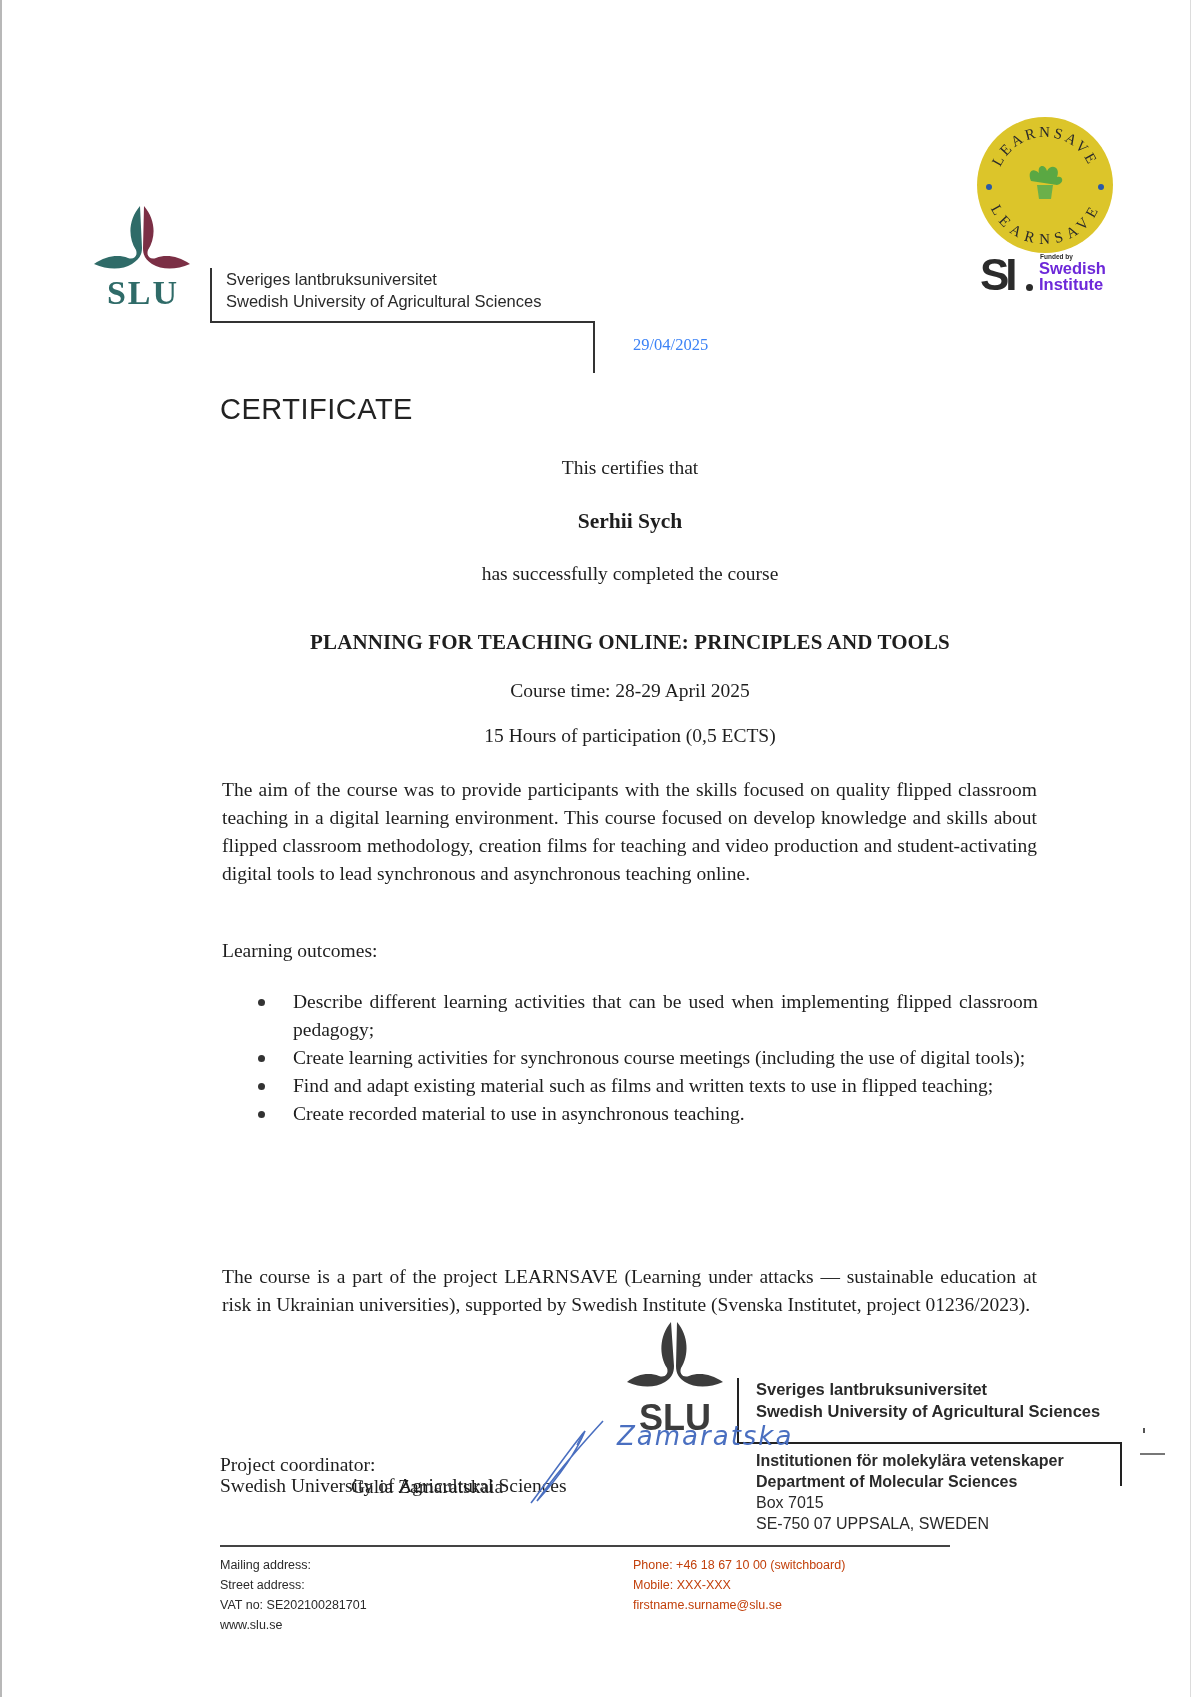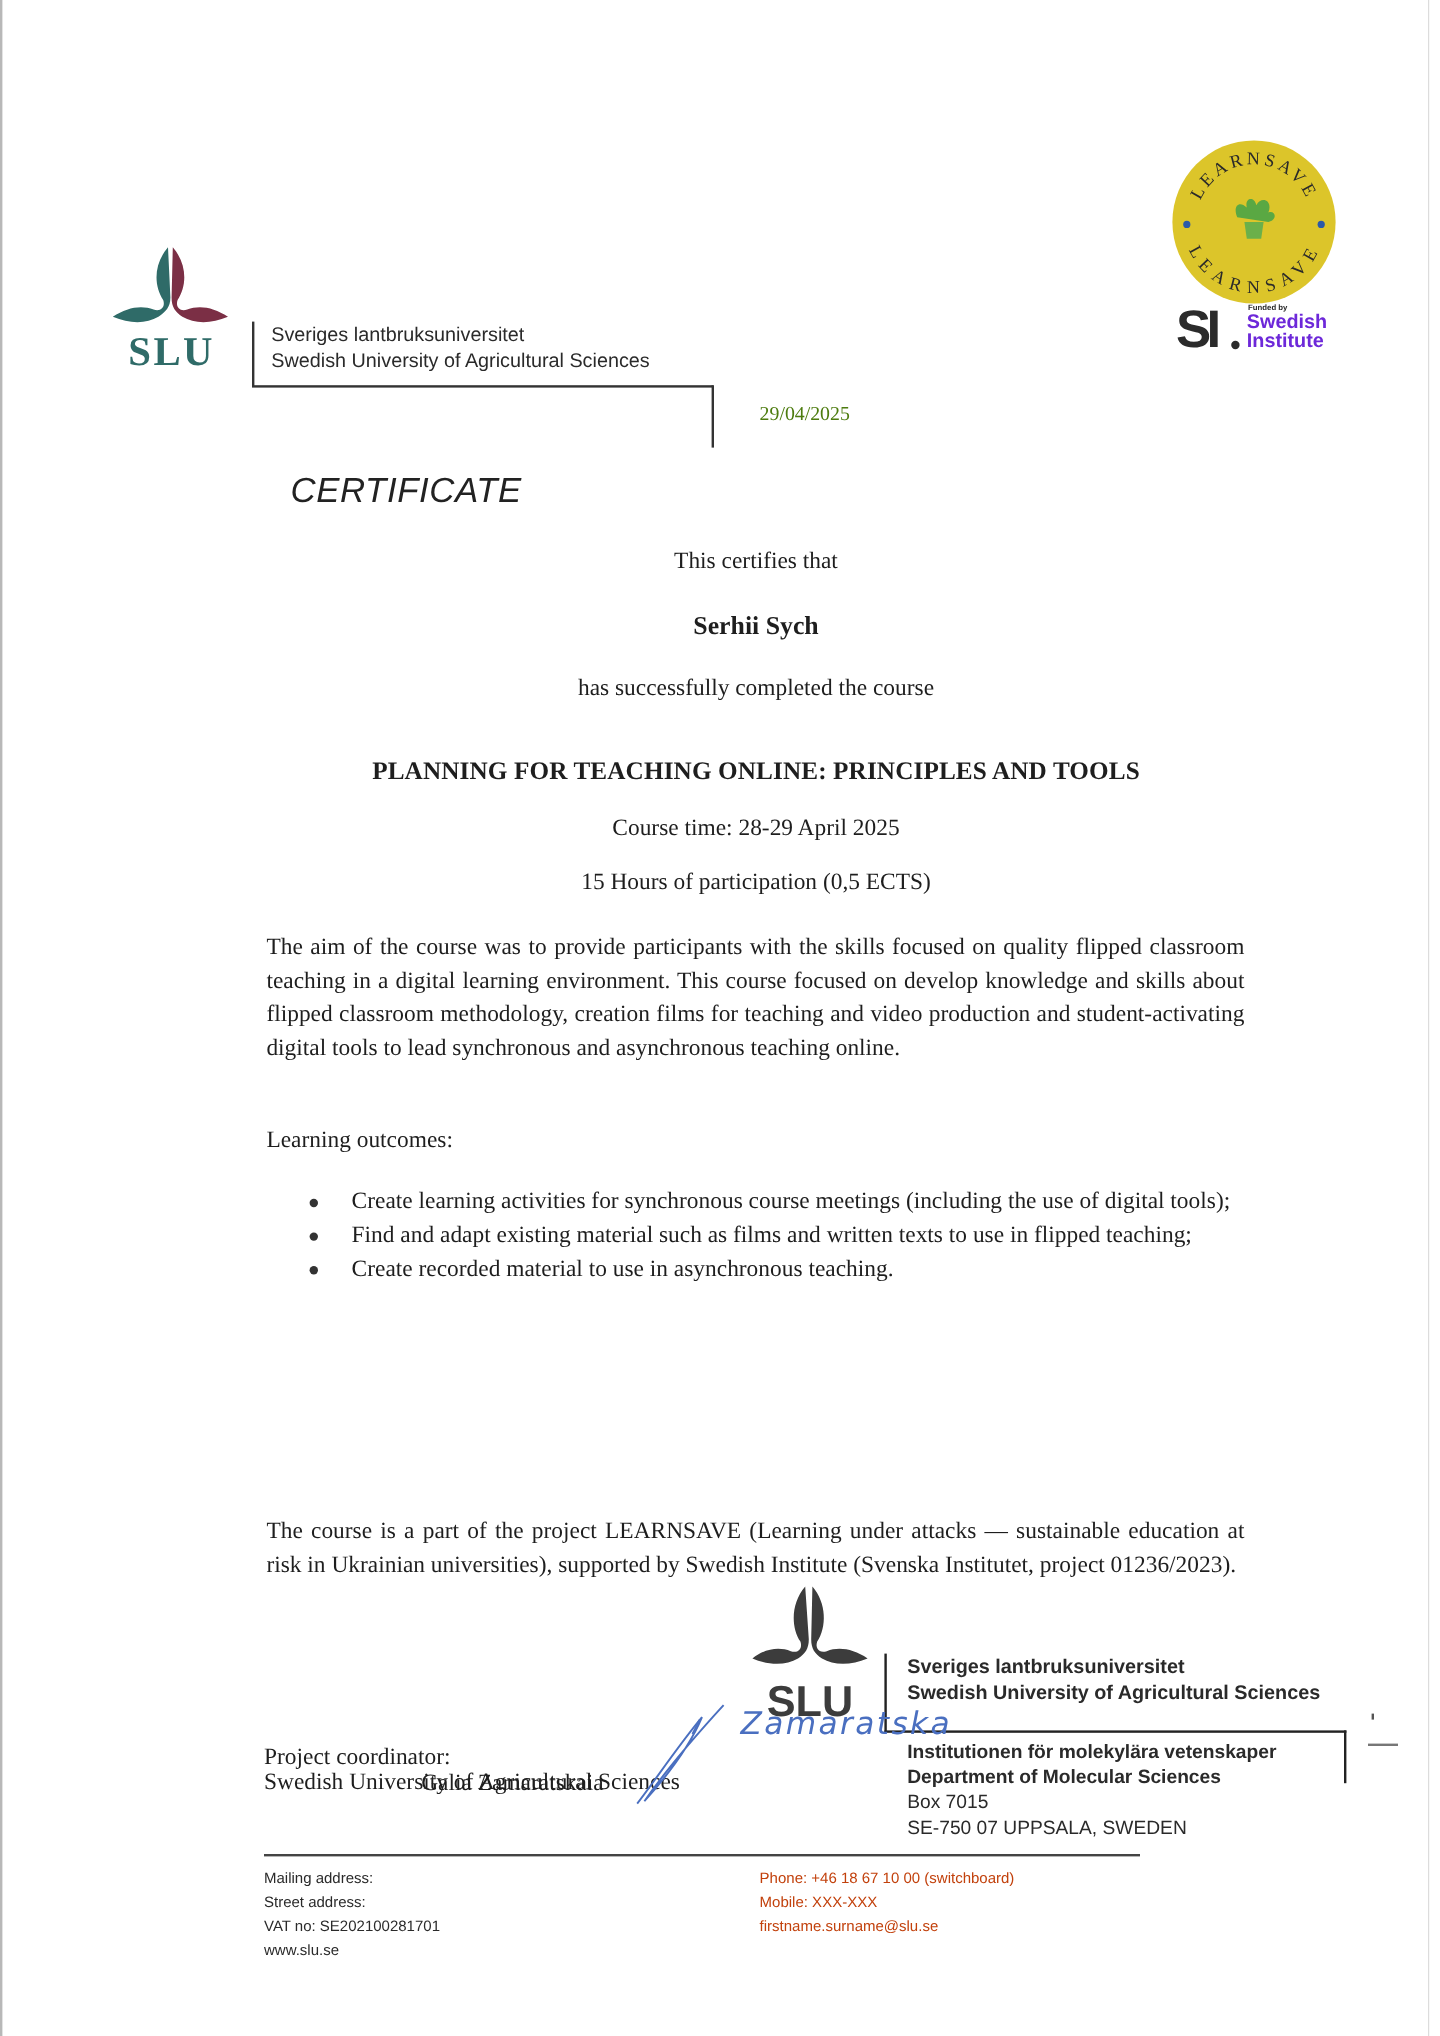--- a/index.html
+++ b/index.html
@@ -15,31 +15,31 @@
   
   .edge-left { left: 0; top: 0; width: 2px; height: 1697px; background: #b8b8b8; }
   .edge-right { left: 1190px; top: 0; width: 1px; height: 1697px; background: #dcdcdc; }
 
   
   .slu-logo { left: 88px; top: 198px; width: 110px; height: 112px; }
   .header-text { left: 226px; top: 268px; font-size: 16.5px; line-height: 22px; color: #2a2a2a; }
   .rule-v1 { left: 210px; top: 268px; width: 1.5px; height: 54px; background: #333; }
   .rule-h1 { left: 210px; top: 321px; width: 384px; height: 1.5px; background: #333; }
   .rule-v2 { left: 593px; top: 321px; width: 1.5px; height: 52px; background: #333; }
-  .date { left: 633px; top: 335px; font-size: 16.5px; color: #4d7c0f; }
+  .date { left: 633px; top: 335px; font-size: 16.5px; color: #3b82f6; }
 
   .learnsave-badge { left: 975px; top: 115px; width: 140px; height: 140px; }
   .si-logo { left: 980px; top: 253px; width: 130px; height: 45px; }
   .si-mark { left: 0; top: 0; font-family: "Liberation Sans", sans-serif; font-weight: bold; font-size: 44px; letter-spacing: -4px; color: #2b2b2b; line-height: 44px; }
   .si-dot { left: 46px; top: 31px; width: 7px; height: 7px; border-radius: 50%; background: #2b2b2b; }
   .si-funded { left: 60px; top: 0px; font-size: 6.5px; font-weight: bold; color: #2b2b2b; }
   .si-name { left: 59px; top: 7px; font-size: 16.5px; line-height: 16px; font-weight: bold; color: #6d28d9; }
 
   
-  .cert-title { left: 242px; top: 393px; font-size: 29px; letter-spacing: 0.5px; color: #222; font-style: italic; }
+  .cert-title { left: 220px; top: 393px; font-size: 29px; letter-spacing: 0.5px; color: #222; }
   .center { left: 222px; width: 816px; text-align: center; }
   .certifies { top: 457px; font-size: 19.5px; }
   .recipient { top: 509px; font-size: 21.5px; font-weight: bold; }
   .completed { top: 563px; font-size: 19.5px; }
   .course-title { top: 630px; font-size: 21px; font-weight: bold; letter-spacing: 0.1px; }
   .course-time { top: 680px; font-size: 19.5px; }
   .hours { top: 725px; font-size: 19.5px; }
 
   .para { left: 222px; width: 815px; font-size: 19.5px; line-height: 28px; text-align: justify; }
   .aim { top: 776px; }
@@ -131,20 +131,21 @@
 <div class="abs center recipient">Serhii Sych</div>
 <div class="abs center completed">has successfully completed the course</div>
 <div class="abs center course-title">PLANNING FOR TEACHING ONLINE: PRINCIPLES AND TOOLS</div>
 <div class="abs center course-time">Course time: 28-29 April 2025</div>
 <div class="abs center hours">15 Hours of participation (0,5 ECTS)</div>
 
 <div class="abs para aim">The aim of the course was to provide participants with the skills focused on quality flipped classroom teaching in a digital learning environment. This course focused on develop knowledge and skills about flipped classroom methodology, creation films for teaching and video production and student-activating digital tools to lead synchronous and asynchronous teaching online.</div>
 <div class="abs outcomes-label">Learning outcomes:</div>
 
 <ul class="abs outcomes">
+  <li><span class="bullet"></span><span>Describe different learning activities that can be used when implementing flipped classroom pedagogy;</span></li>
   <li><span class="bullet"></span><span>Create learning activities for synchronous course meetings (including the use of digital tools);</span></li>
   <li><span class="bullet"></span><span>Find and adapt existing material such as films and written texts to use in flipped teaching;</span></li>
   <li><span class="bullet"></span><span>Create recorded material to use in asynchronous teaching.</span></li>
 </ul>
 
 <div class="abs para project">The course is a part of the project LEARNSAVE (Learning under attacks — sustainable education at risk in Ukrainian universities), supported by Swedish Institute (Svenska Institutet, project 01236/2023).</div>
 
 <div class="abs coord-label">Project coordinator:</div>
 <div class="abs coord-name">Galia Zamaratskaia</div>
 <div class="abs coord-org">Swedish University of Agricultural Sciences</div>

